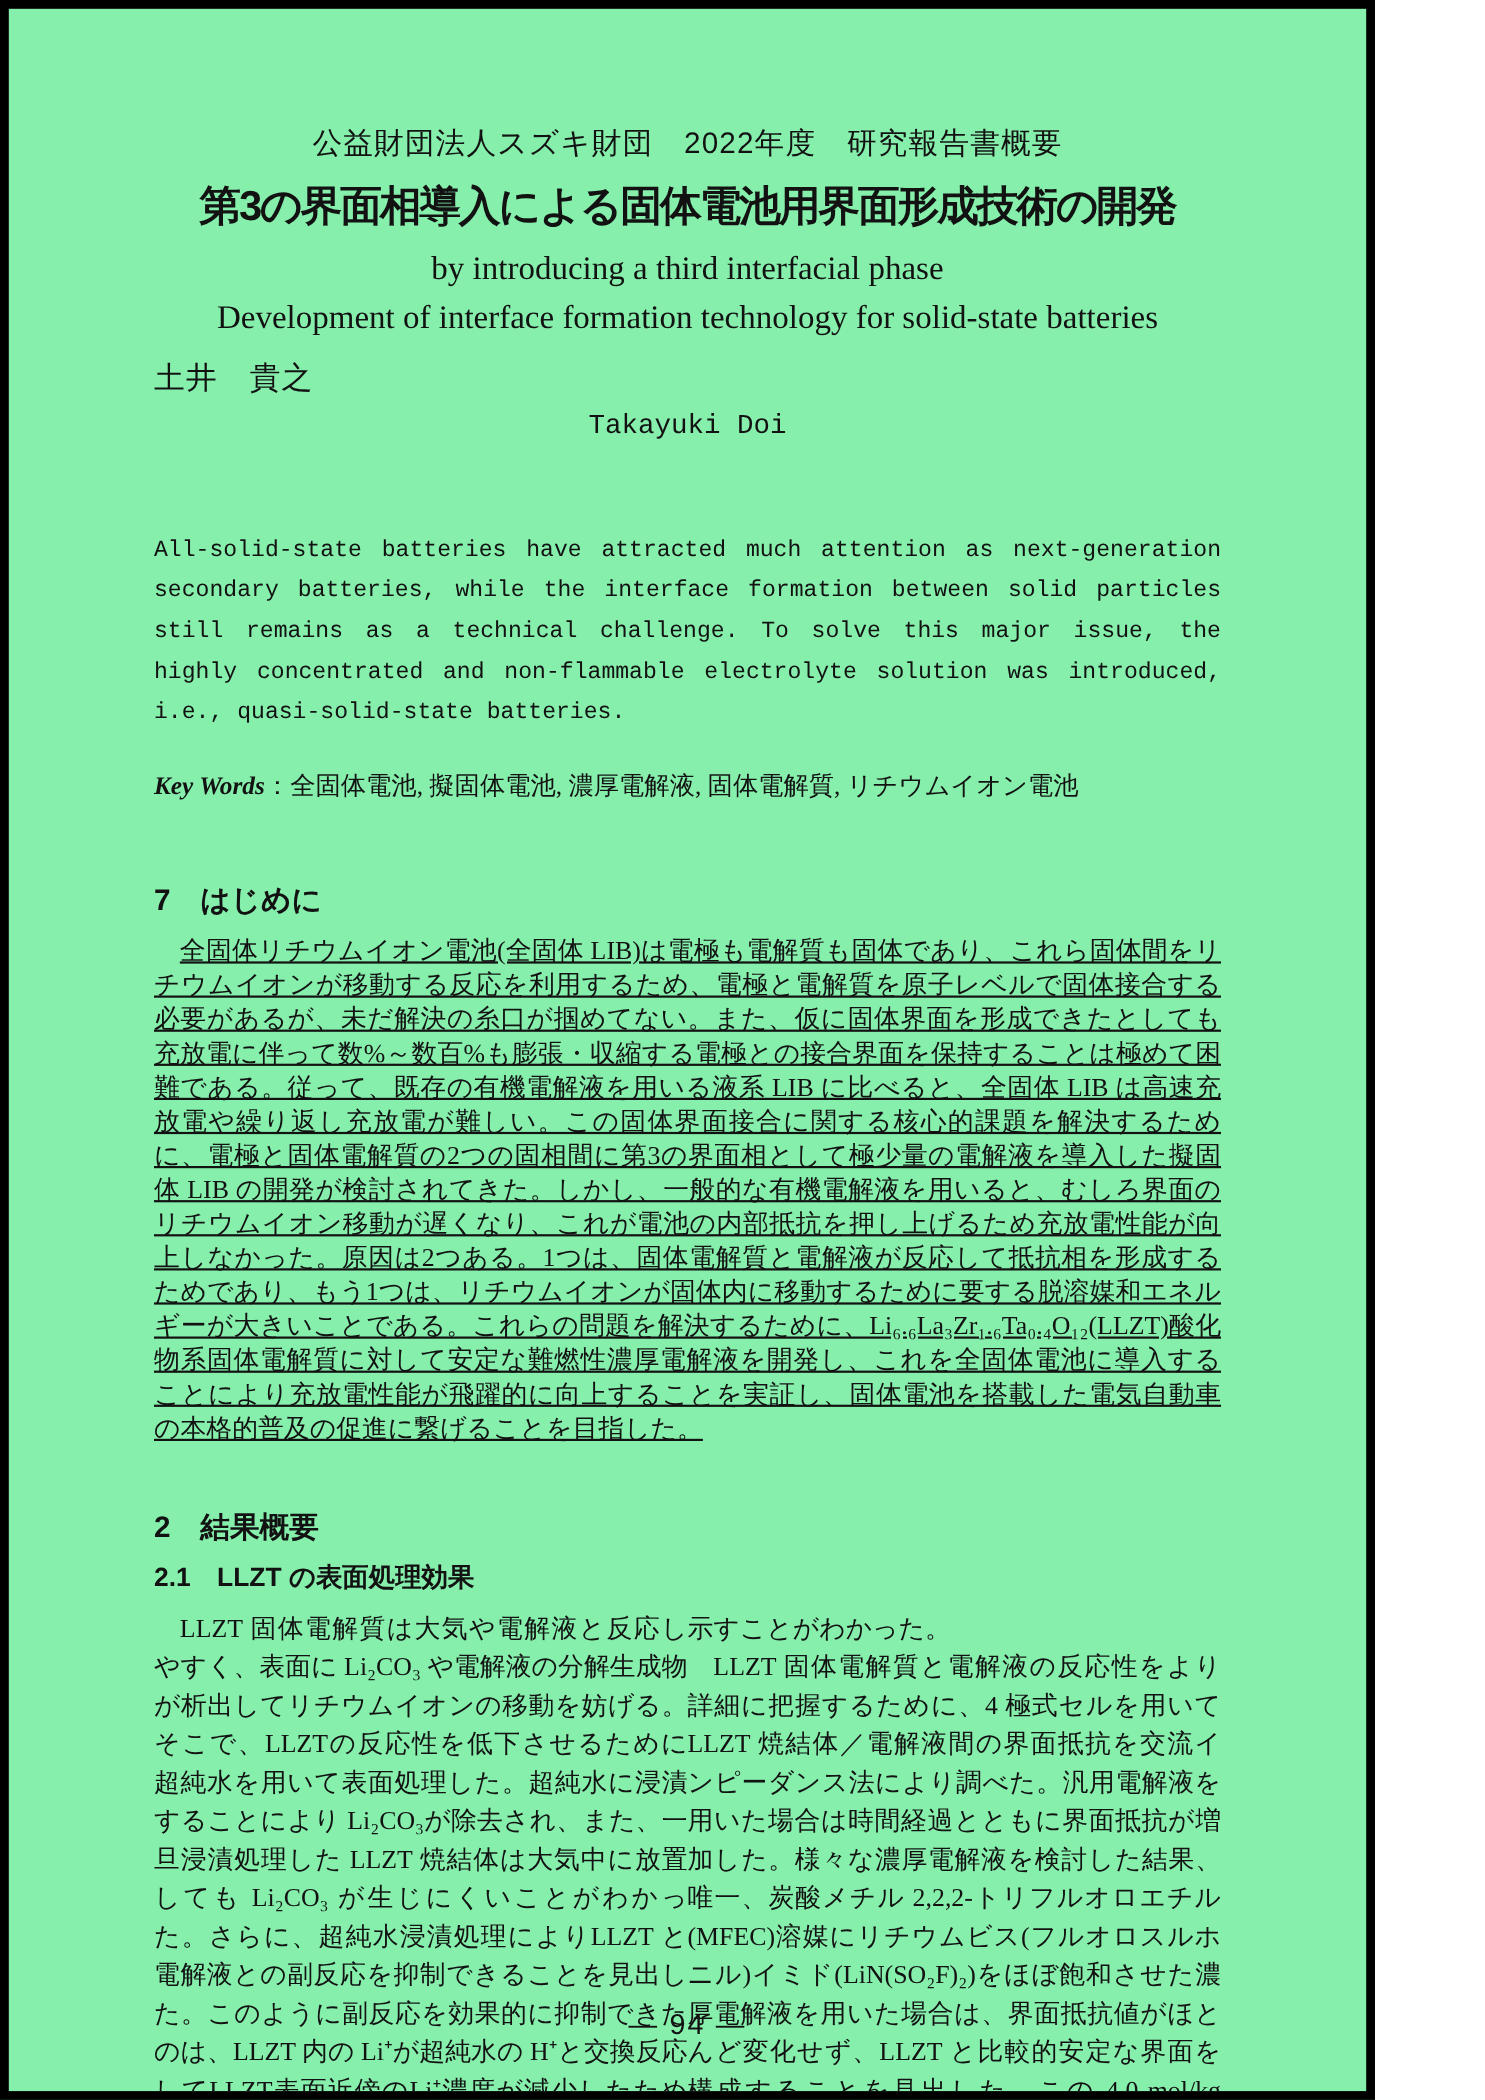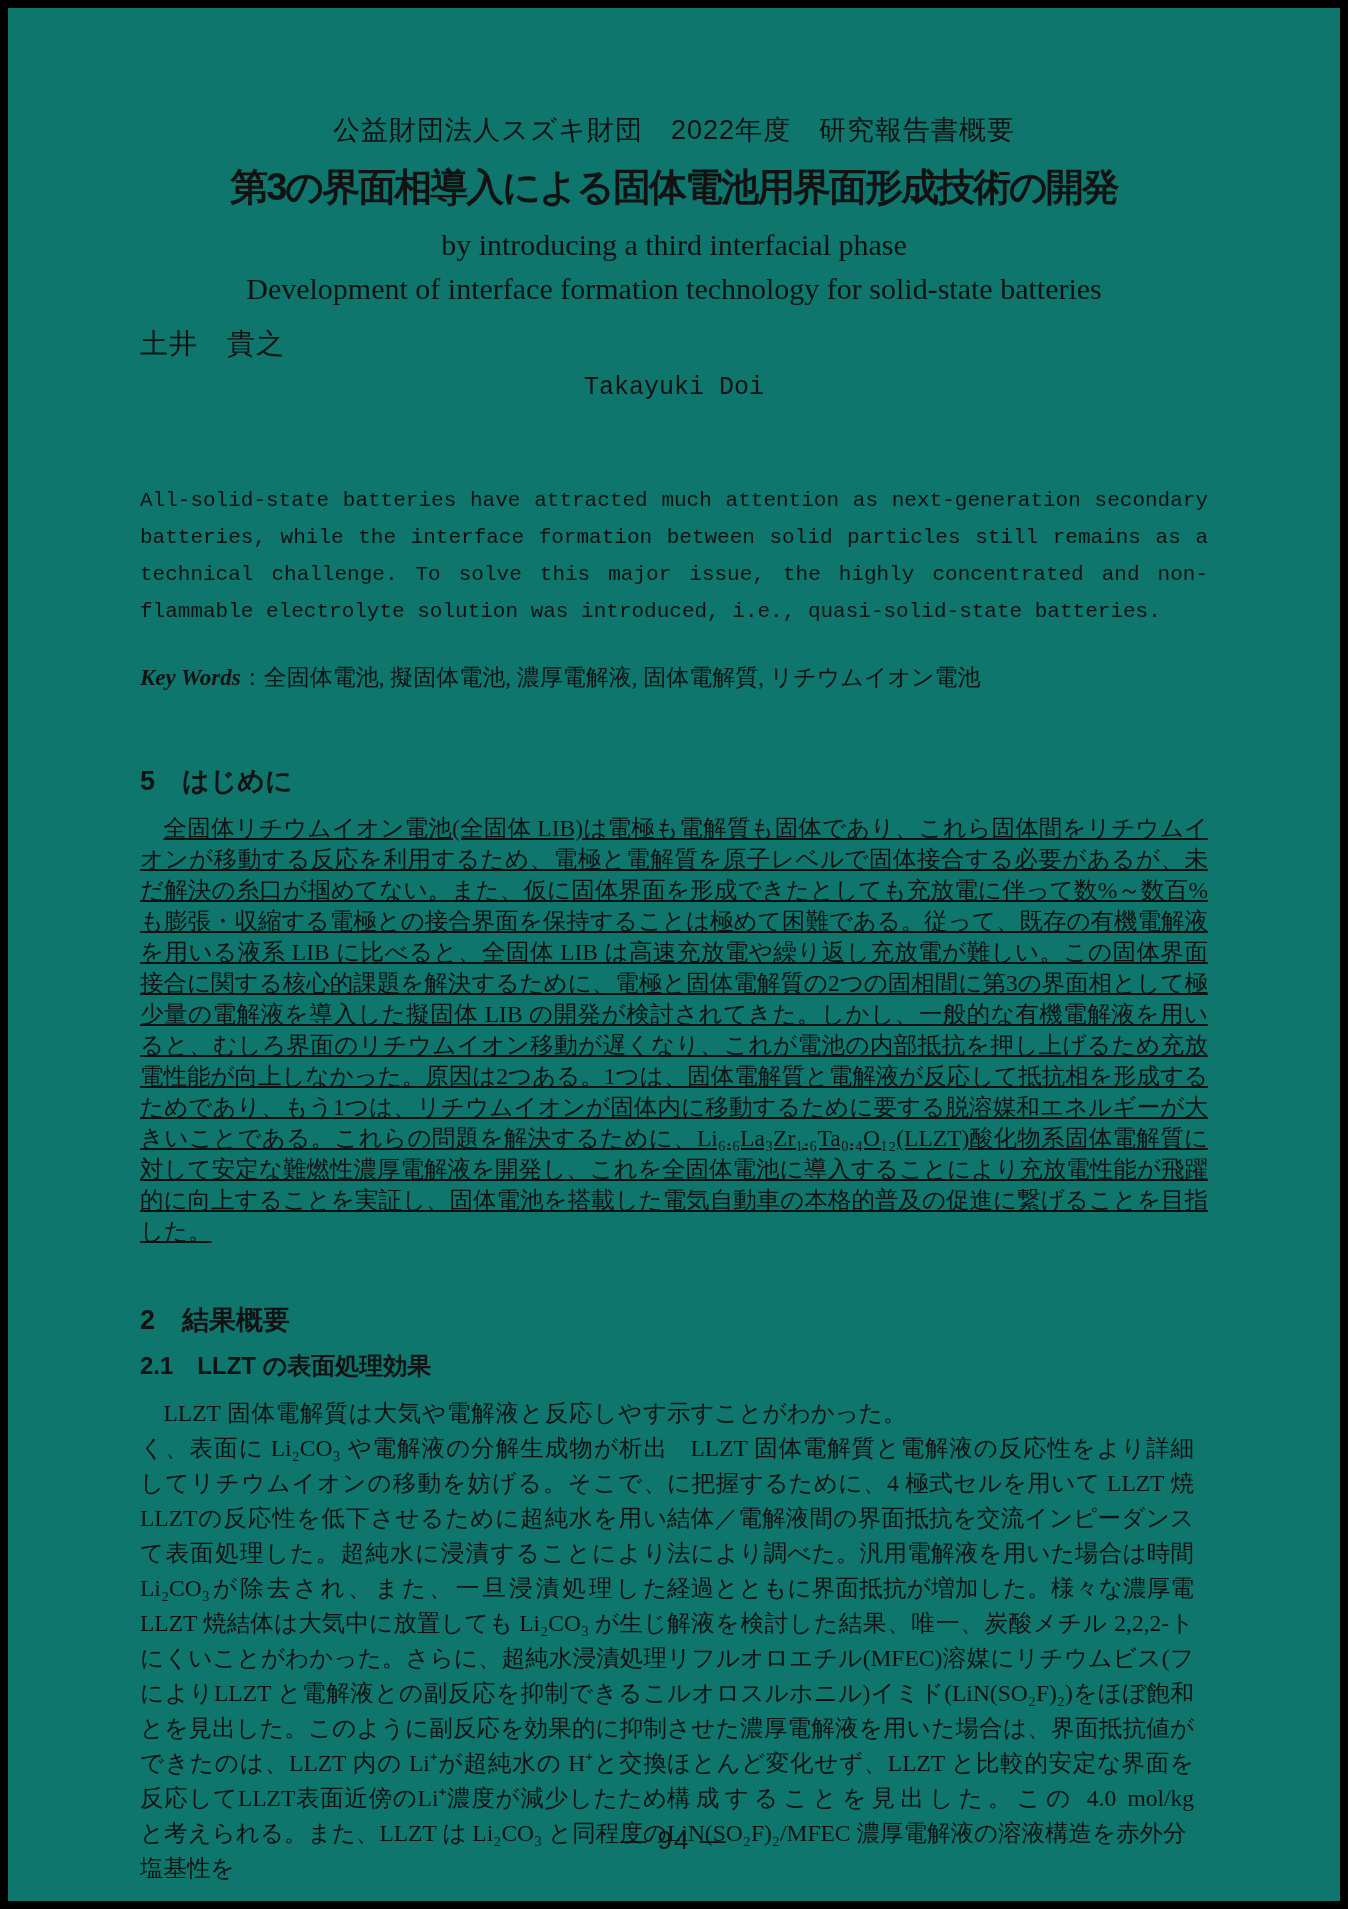--- a/index.html
+++ b/index.html
@@ -1,21 +1,21 @@
 <!DOCTYPE html>
 <html><head>
 <meta charset="utf-8">
 <style>
   html,body { margin:0; padding:0; background:#ffffff; }
   .page {
     position:relative;
-    width:1348px; height:1909px;
+    width:1250px; height:1909px;
     box-sizing:border-box;
     border:8px solid #000;
-    background:#0f766e;
+    background:#86efac;
     color:#121212;
     font-family:"Liberation Serif", serif;
     overflow:hidden;
   }
   .content { margin:0 132px; }
 
   .doc-header {
     margin-top:104px;
     text-align:center;
     font-family:"Liberation Sans", sans-serif;
@@ -120,21 +120,21 @@
       <div class="author-ja">土井　貴之</div>
       <div class="author-en">Takayuki Doi</div>
     </div>
 
     <div class="abstract">All-solid-state batteries have attracted much attention as next-generation secondary batteries, while the interface formation between solid particles still remains as a technical challenge. To solve this major issue, the highly concentrated and non-flammable electrolyte solution was introduced, i.e., quasi-solid-state batteries.</div>
 
     <div class="keywords">
       <span class="keywords-label">Key Words</span><span>：</span><span>全固体電池, 擬固体電池, 濃厚電解液, 固体電解質, リチウムイオン電池</span>
     </div>
 
-    <div class="sec-heading sec1-heading">5　はじめに</div>
+    <div class="sec-heading sec1-heading">7　はじめに</div>
 
     <div class="sec1-body">全固体リチウムイオン電池(全固体 LIB)は電極も電解質も固体であり、これら固体間をリチウムイオンが移動する反応を利用するため、電極と電解質を原子レベルで固体接合する必要があるが、未だ解決の糸口が掴めてない。また、仮に固体界面を形成できたとしても充放電に伴って数%～数百%も膨張・収縮する電極との接合界面を保持することは極めて困難である。従って、既存の有機電解液を用いる液系 LIB に比べると、全固体 LIB は高速充放電や繰り返し充放電が難しい。この固体界面接合に関する核心的課題を解決するために、電極と固体電解質の2つの固相間に第3の界面相として極少量の電解液を導入した擬固体 LIB の開発が検討されてきた。しかし、一般的な有機電解液を用いると、むしろ界面のリチウムイオン移動が遅くなり、これが電池の内部抵抗を押し上げるため充放電性能が向上しなかった。原因は2つある。1つは、固体電解質と電解液が反応して抵抗相を形成するためであり、もう1つは、リチウムイオンが固体内に移動するために要する脱溶媒和エネルギーが大きいことである。これらの問題を解決するために、Li₆.₆La₃Zr₁.₆Ta₀.₄O₁₂(LLZT)酸化物系固体電解質に対して安定な難燃性濃厚電解液を開発し、これを全固体電池に導入することにより充放電性能が飛躍的に向上することを実証し、固体電池を搭載した電気自動車の本格的普及の促進に繋げることを目指した。</div>
 
     <div class="sec-heading sec2-heading">2　結果概要</div>
 
     <div class="sec2-sub">2.1　LLZT の表面処理効果</div>
 
     <div class="columns">
       <div class="col">
         <p class="indent">LLZT 固体電解質は大気や電解液と反応しやすく、表面に Li₂CO₃ や電解液の分解生成物が析出してリチウムイオンの移動を妨げる。そこで、LLZTの反応性を低下させるために超純水を用いて表面処理した。超純水に浸漬することにより Li₂CO₃が除去され、また、一旦浸漬処理した LLZT 焼結体は大気中に放置しても Li₂CO₃ が生じにくいことがわかった。さらに、超純水浸漬処理によりLLZT と電解液との副反応を抑制できることを見出した。このように副反応を効果的に抑制できたのは、LLZT 内の Li⁺が超純水の H⁺と交換反応してLLZT表面近傍のLi⁺濃度が減少したためと考えられる。また、LLZT は Li₂CO₃ と同程度の塩基性を</p>

